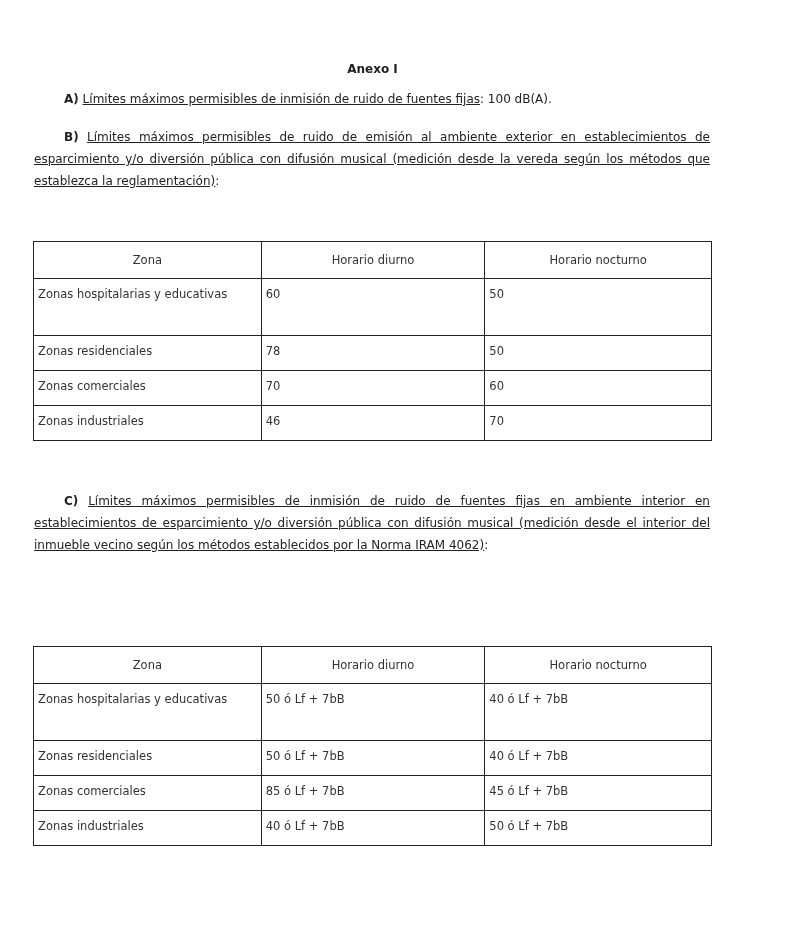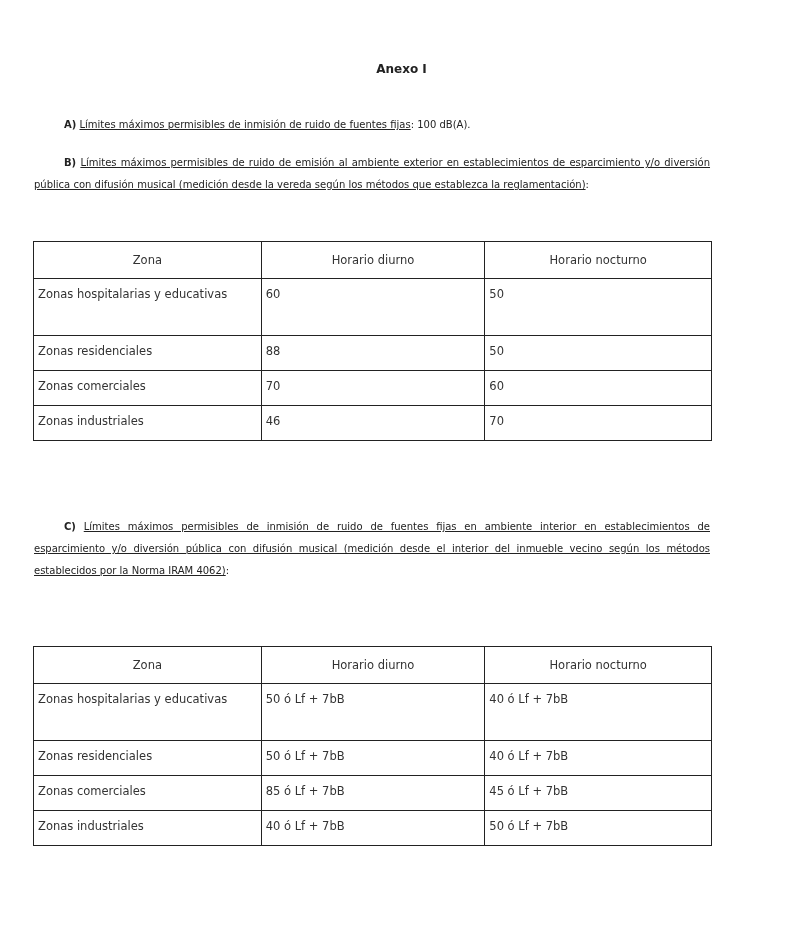--- a/index.html
+++ b/index.html
@@ -1,21 +1,21 @@
 <!DOCTYPE html>
 <html><head>
 <meta charset="utf-8">
 <style>
   html, body { margin: 0; padding: 0; background: #ffffff; }
   body { width: 800px; height: 925px; position: relative; overflow: hidden;
          font-family: "DejaVu Sans", sans-serif; color: #222; }
   .title { position: absolute; top: 62px; left: 0; width: 745px; text-align: center;
-           font-weight: bold; font-size: 12px; margin-left: 29px; }
-  .para { position: absolute; left: 34px; width: 676px; font-size: 10px;
-          line-height: 22px; text-align: justify; text-align-last: left; margin-top: 26px; }
+           font-weight: bold; font-size: 12px; }
+  .para { position: absolute; left: 34px; width: 676px; font-size: 12px;
+          line-height: 22px; text-align: justify; text-align-last: left; }
   .para .lbl { font-weight: bold; }
   .para .u { text-decoration: underline; }
   .indent { display: inline-block; width: 30px; }
   .p-a { top: 88px; }
   .p-b { top: 126px; }
   .p-c { top: 490px; }
   table { position: absolute; left: 33px; width: 679px; border-collapse: collapse;
           font-size: 11.5px; color: #333; }
   table td, table th { border: 1.5px solid #222; padding: 0 4px; vertical-align: top; font-weight: normal; margin-left: 17px; }
   table th { height: 36px; vertical-align: middle; text-align: center; }
@@ -56,21 +56,21 @@
     </tr>
   </thead>
   <tbody>
     <tr class="r-tall">
       <td>Zonas hospitalarias y educativas</td>
       <td class="c">60</td>
       <td class="c">50</td>
     </tr>
     <tr class="r">
       <td>Zonas residenciales</td>
-      <td class="c">88</td>
+      <td class="c">78</td>
       <td class="c">50</td>
     </tr>
     <tr class="r">
       <td>Zonas comerciales</td>
       <td class="c">70</td>
       <td class="c">60</td>
     </tr>
     <tr class="r">
       <td>Zonas industriales</td>
       <td class="c">46</td>

